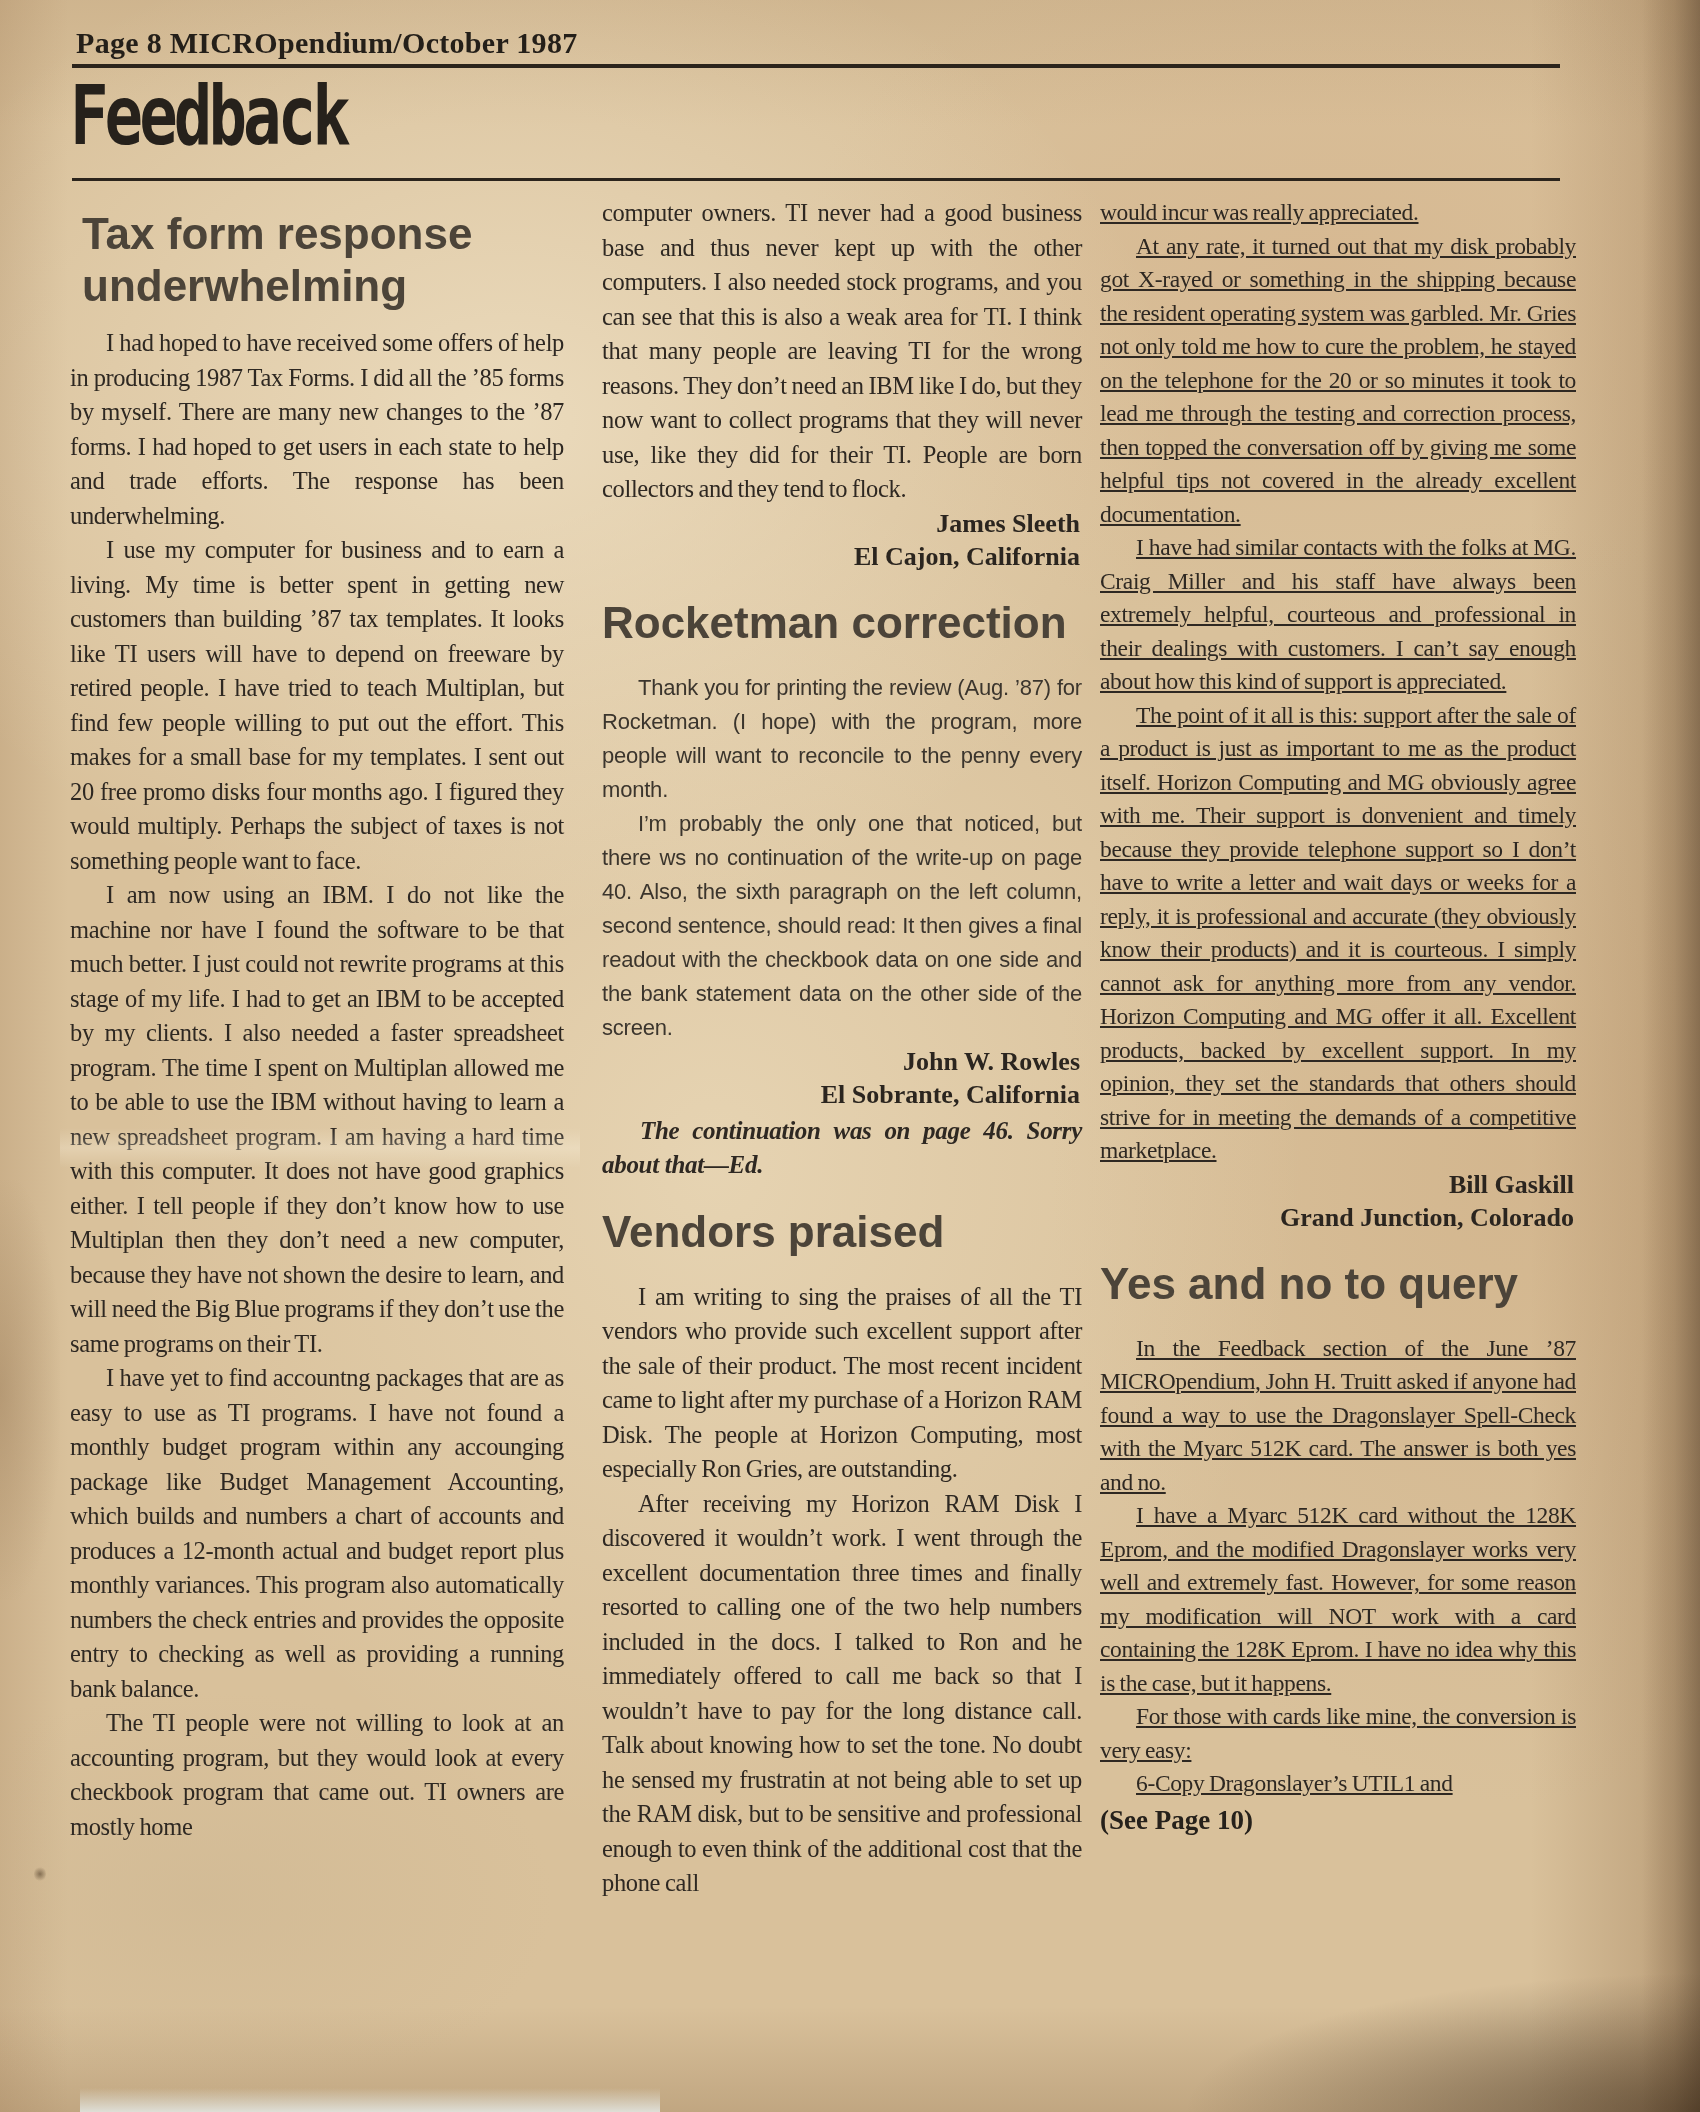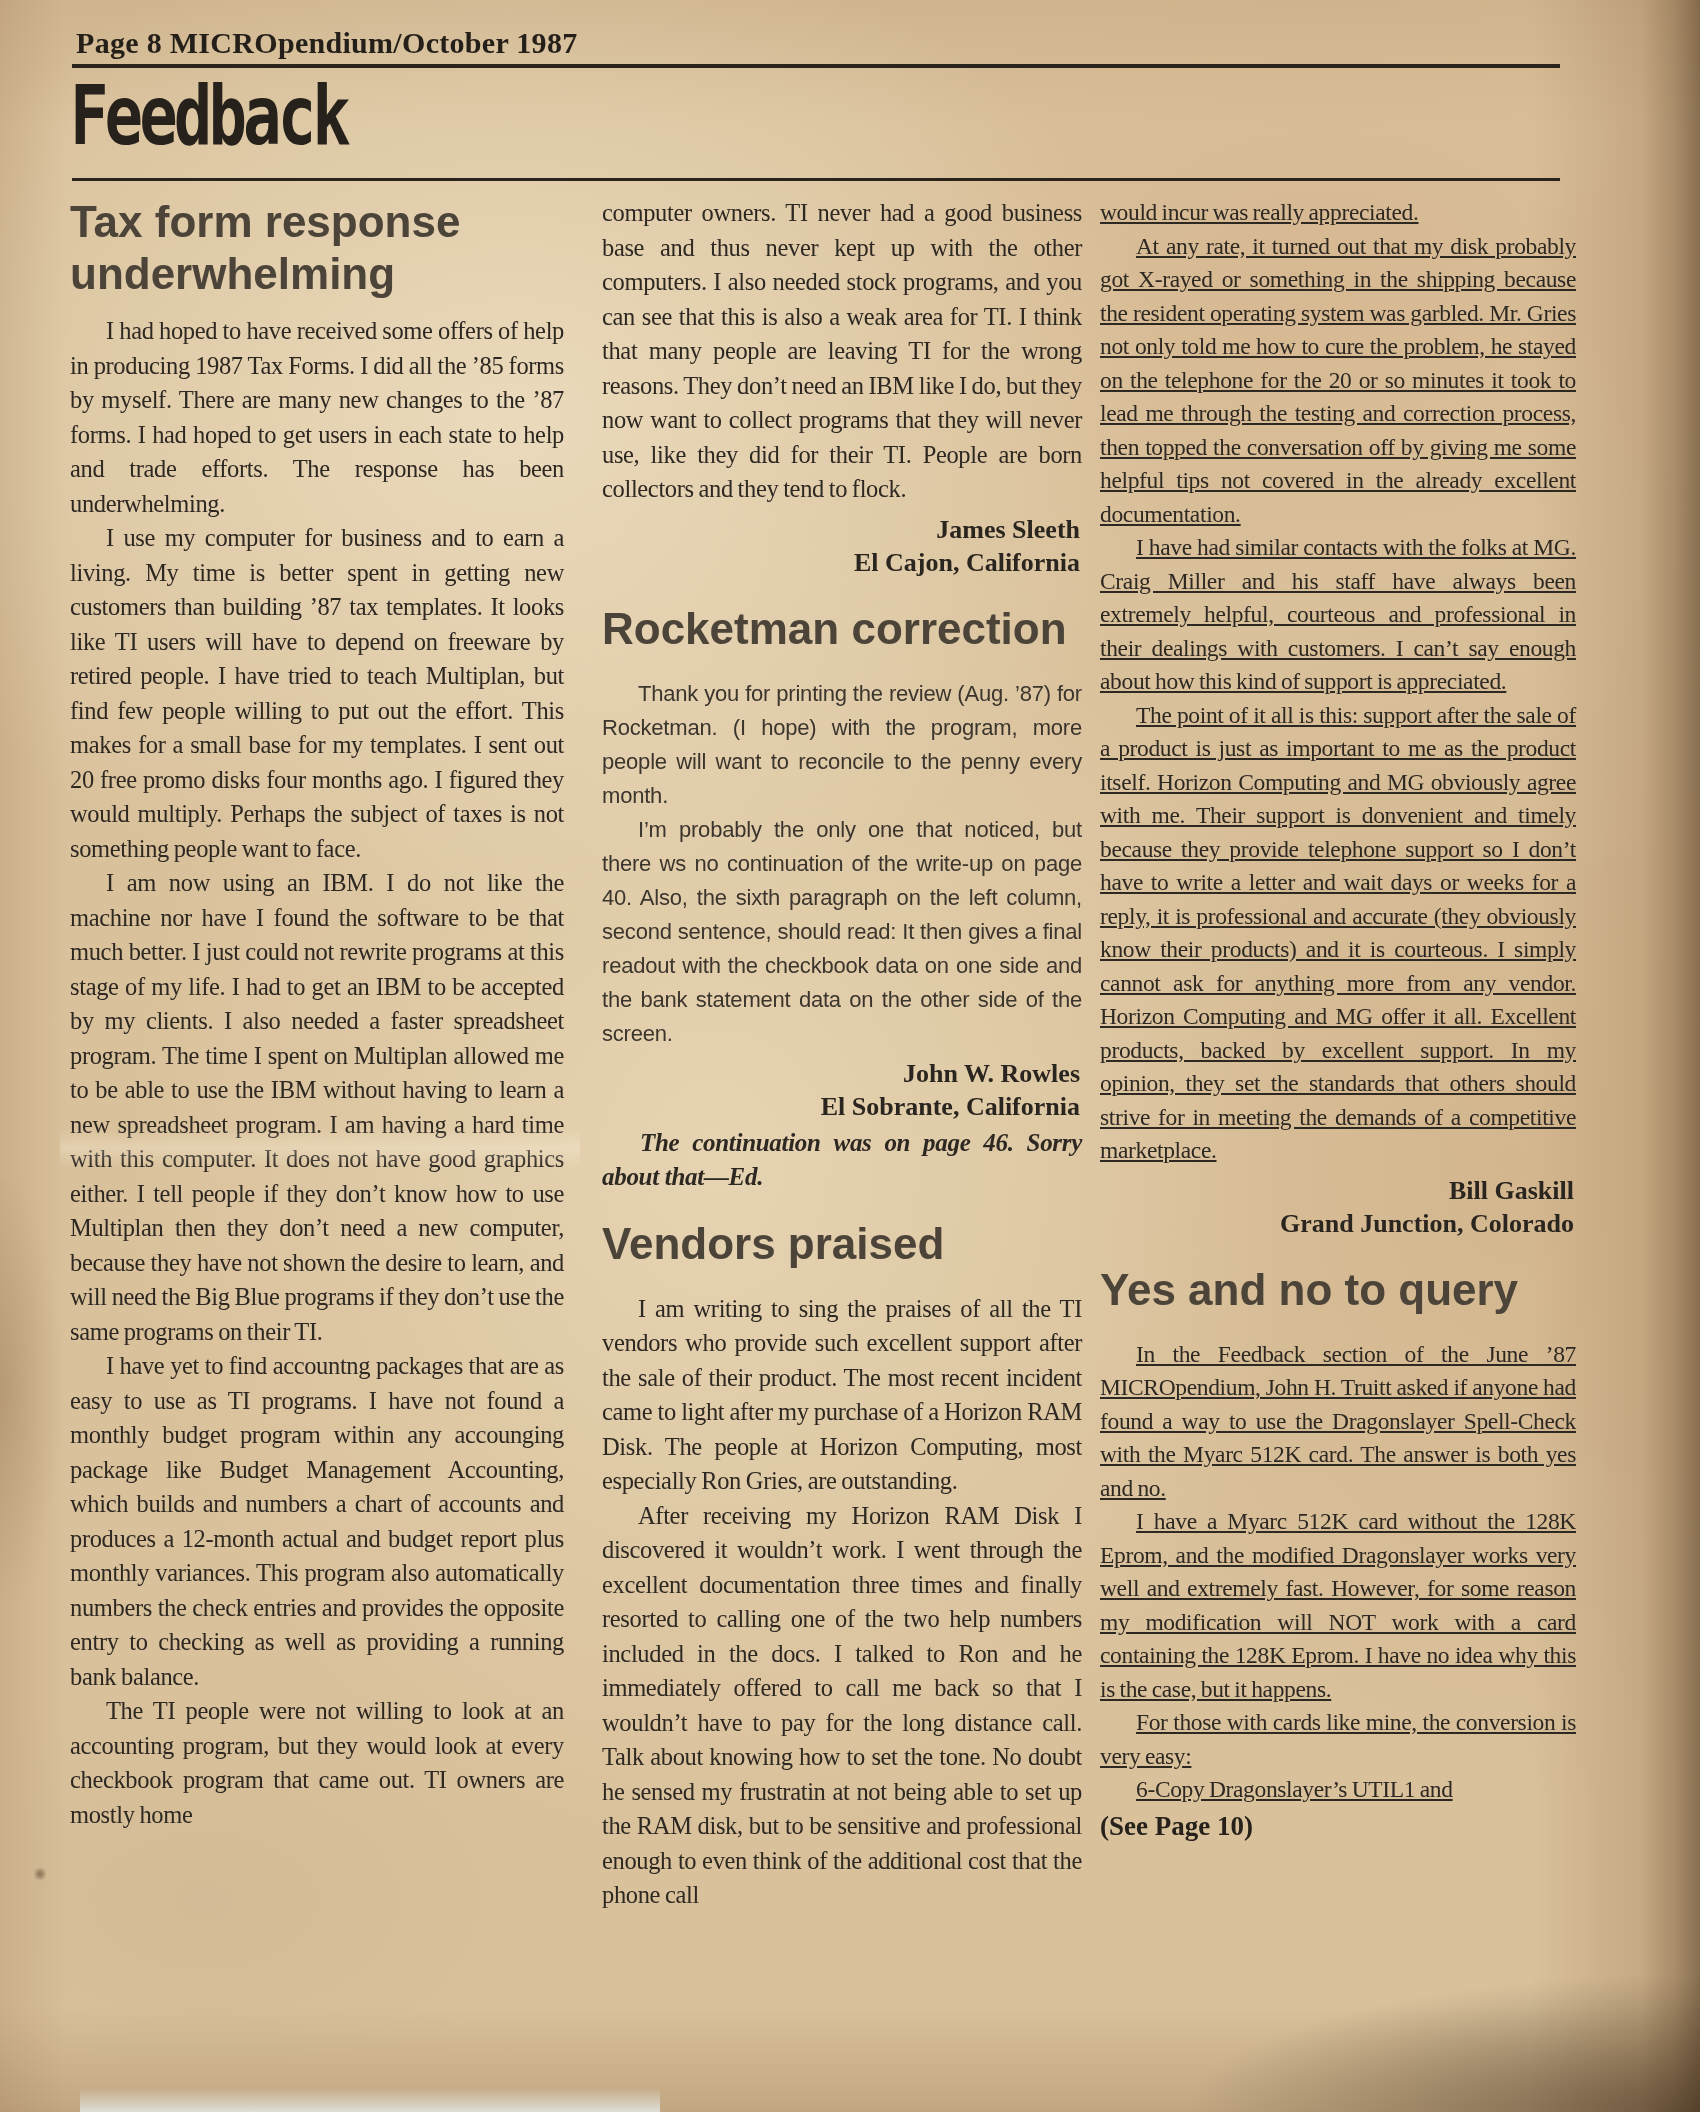--- a/index.html
+++ b/index.html
@@ -27,35 +27,35 @@
     position:absolute;left:70px;top:72px;
     font:bold 82px/88px "DejaVu Sans Mono", monospace;color:#26211b;
     transform:scaleX(0.78);transform-origin:left top;letter-spacing:-5px;
   }
   .col{position:absolute;top:196px;}
   .col1{left:70px;width:494px;}
   .col2{left:602px;width:480px;}
   .col3{left:1100px;width:476px;}
   .headline{
     font-family:"Liberation Sans", sans-serif;font-weight:bold;color:#4c4439;
-    font-size:44px;line-height:52px;margin:0;letter-spacing:0px;
+    font-size:44px;line-height:52px;margin:12px;letter-spacing:0px;
   }
   .col1 .headline{margin-bottom:14px;}
   .col2 .headline,.col3 .headline{margin:24px 0 22px;}
   .body p{
     margin:0;text-align:justify;text-indent:36px;
     font-size:24.5px;line-height:34.5px;letter-spacing:-0.35px;word-spacing:-1px;
   }
   .col3 .body p{font-size:23.5px;line-height:33.5px;text-decoration:underline;}
   .body p.noindent{text-indent:0;}
   .sans-body p{
     font-family:"Liberation Sans", sans-serif;color:#3b352d;
     font-size:22px;line-height:34px;letter-spacing:-0.2px;word-spacing:0px;
   }
-  .sig{margin-top:6px;text-align:right;font:bold 26px/33px "Liberation Serif", serif;color:#2b251f;padding-right:2px;}
+  .sig{margin-top:0;text-align:right;font:bold 26px/33px "Liberation Serif", serif;color:#2b251f;padding-right:2px;}
   .ednote{
     margin-top:3px;font:bold italic 25px/34px "Liberation Serif", serif;
     color:#2e2822;text-indent:38px;text-align:justify;letter-spacing:-0.3px;
   }
   .seepage{margin-top:2px;font:bold 27px/34px "Liberation Serif", serif;color:#26211b;}
   .right-edge{position:absolute;right:0;top:0;width:58px;height:100%;
     background:linear-gradient(90deg, rgba(0,0,0,0) 0%, rgba(92,66,40,0.22) 55%, rgba(66,45,26,0.45) 100%);}
   .bottom-right-shadow{position:absolute;right:0;bottom:0;width:520px;height:140px;
     background:radial-gradient(ellipse at 100% 100%, rgba(48,33,18,0.55), rgba(48,33,18,0) 70%);}
   .scan-strip{position:absolute;left:80px;bottom:0;width:580px;height:24px;

